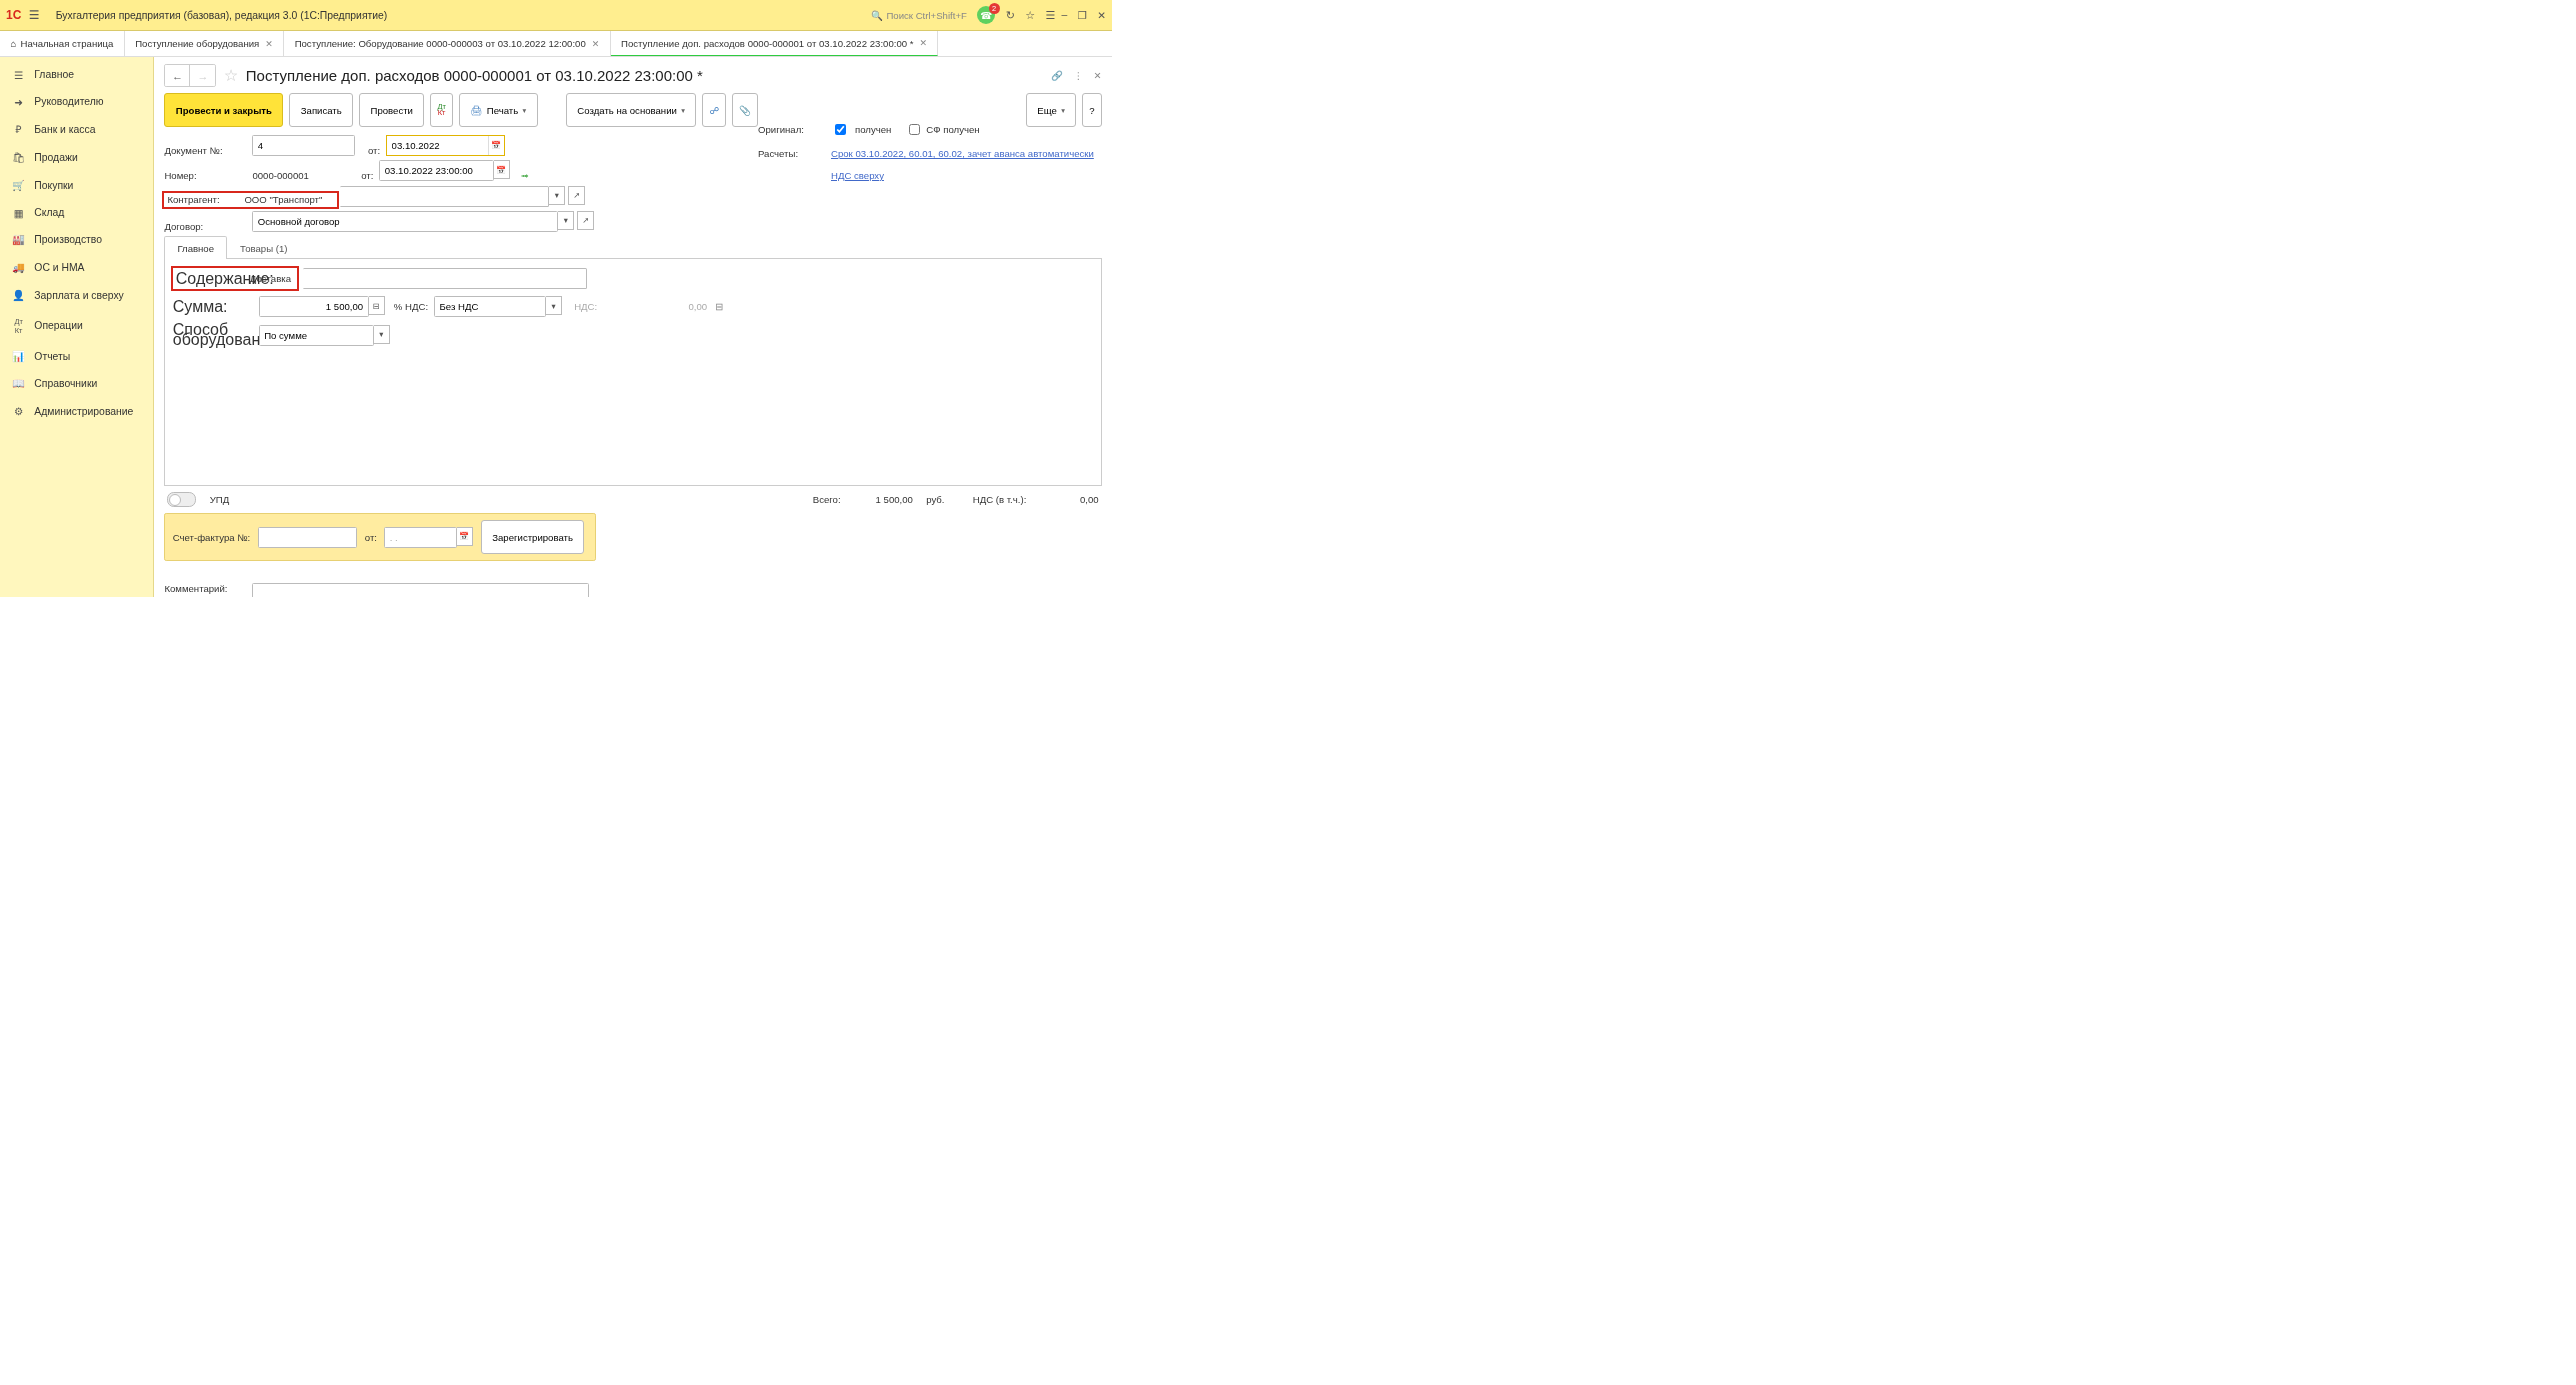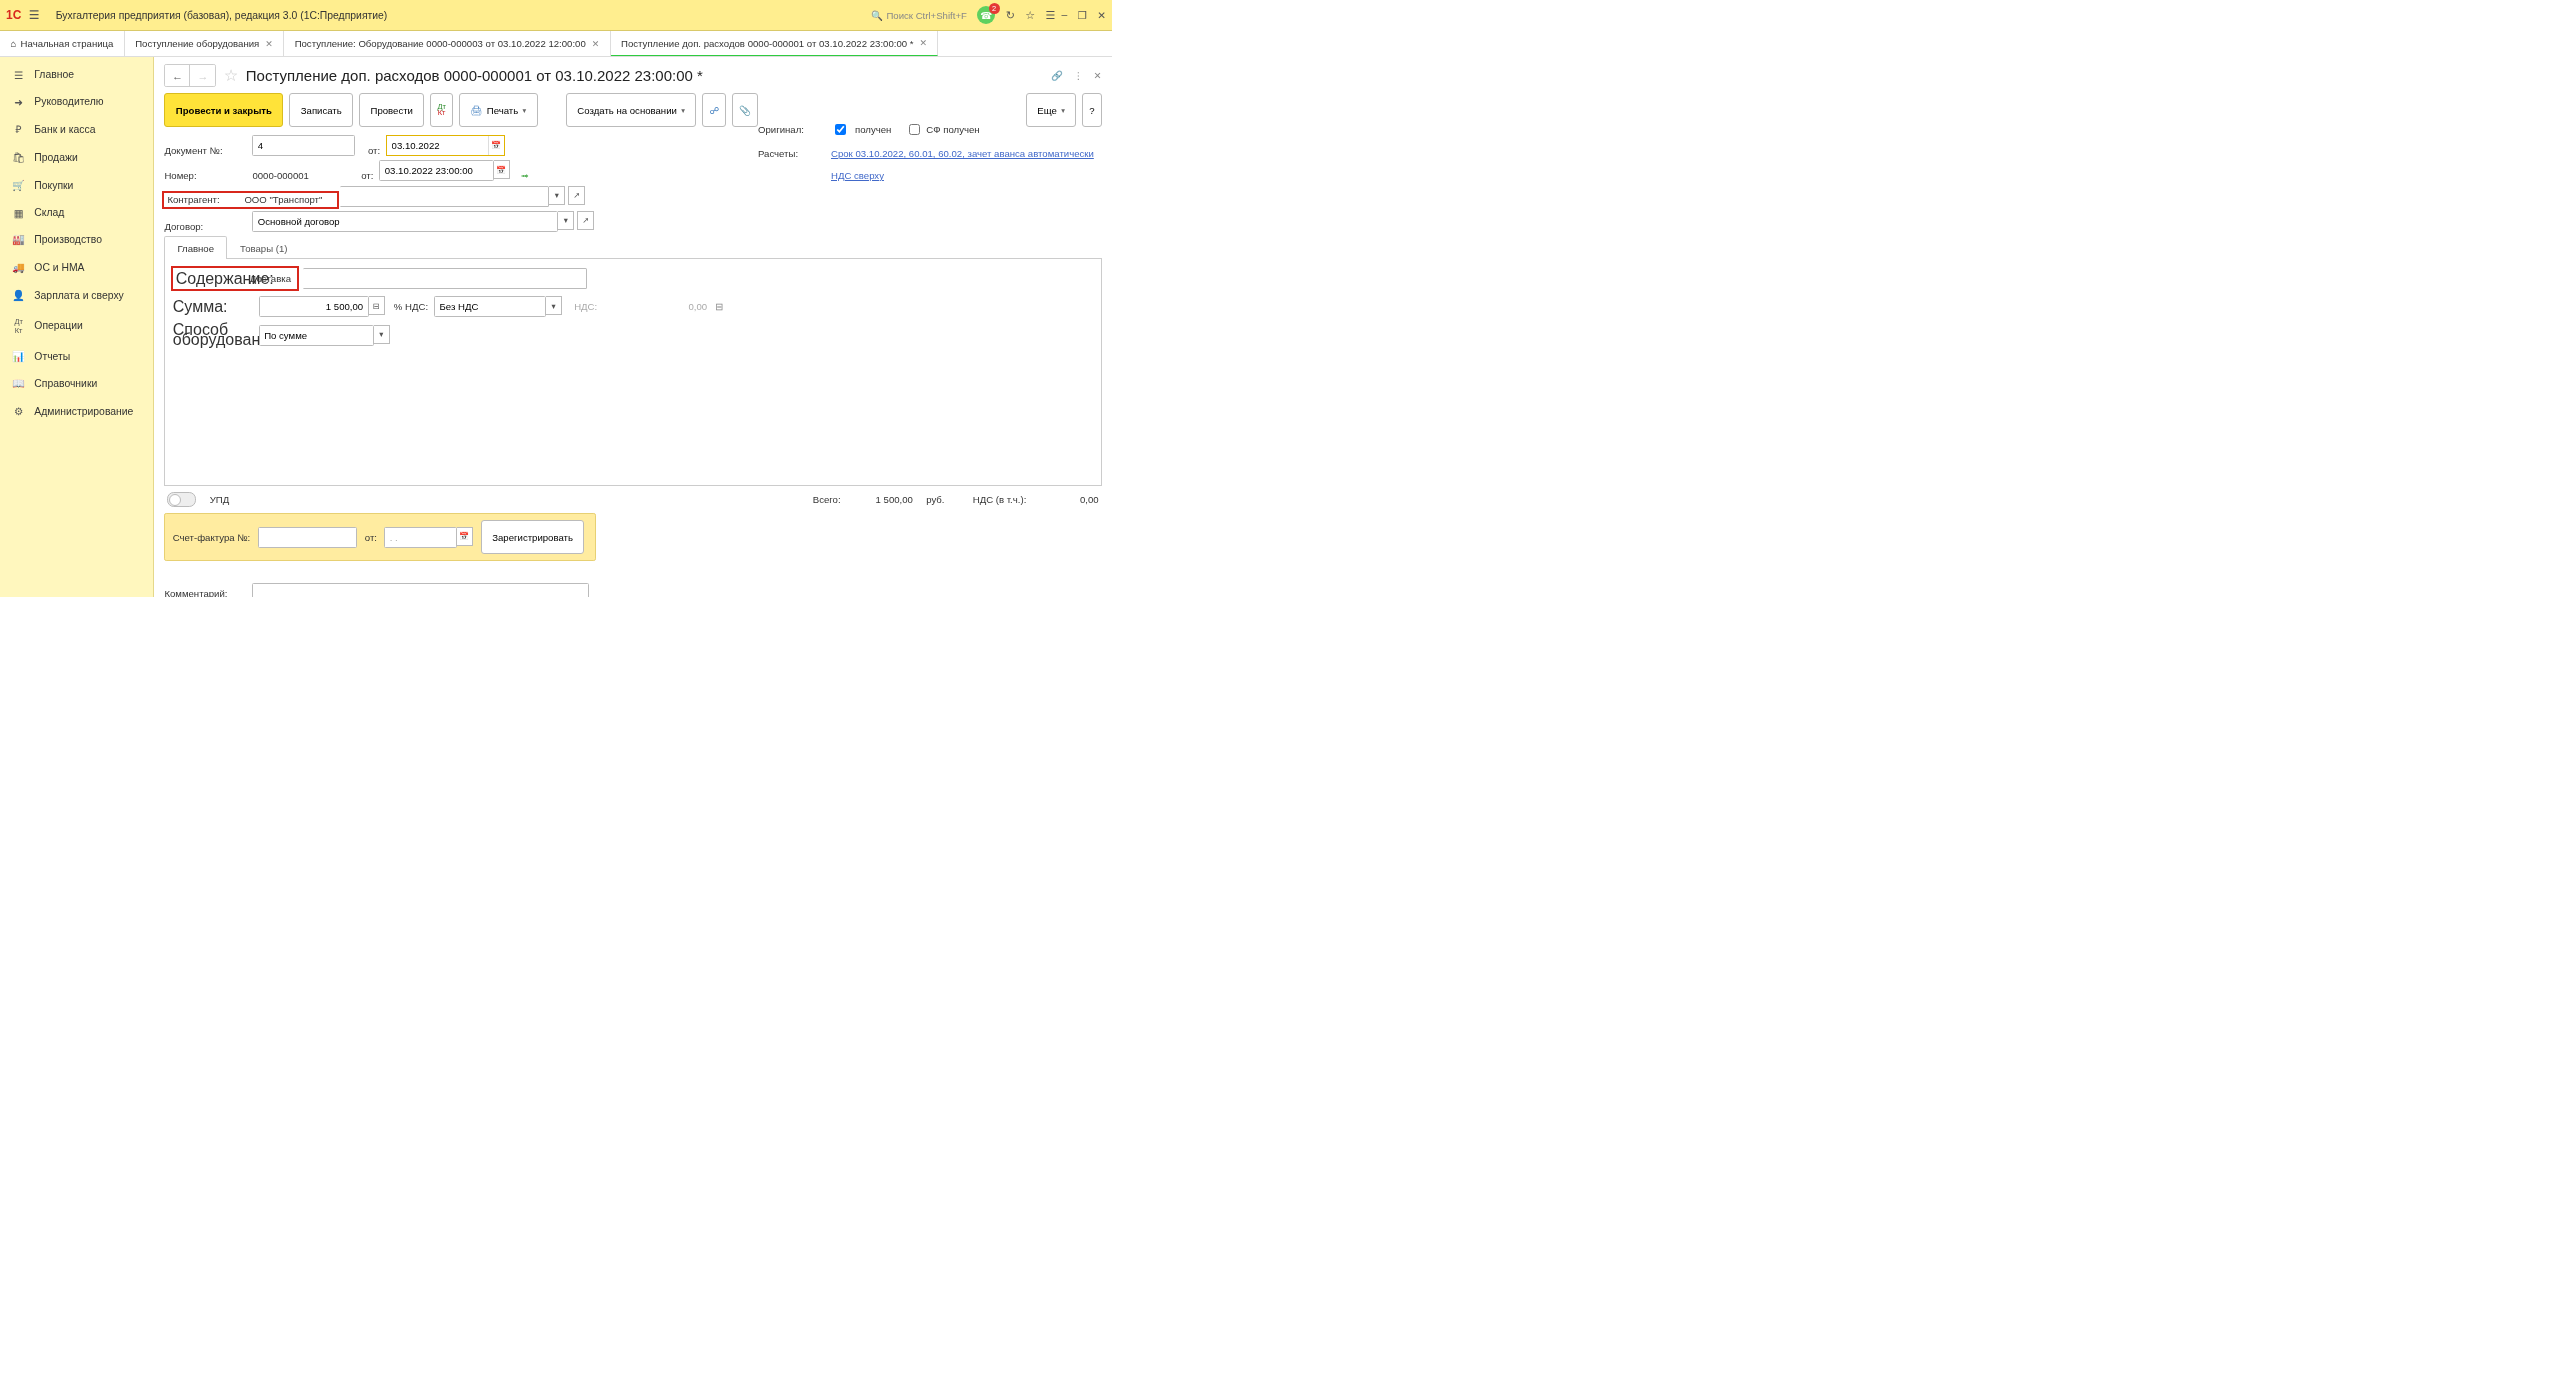--- a/index.html
+++ b/index.html
@@ -294,21 +294,21 @@
   border:0.7px solid #e7d073;
   padding:6px 7.4px;
   border-radius:2.2px;
   display:flex;
   align-items:center;
   gap:7.4px;
   width:415px;
   margin-bottom:20px;
 }
 .invoice-box .lbl{width:auto;}
-.comment-row{display:flex;align-items:center;gap:6px;margin-top:1.5px;}
+.comment-row{display:flex;gap:6px;margin-top:1.5px;}
 .inp-check { color:#2a8a2a; }
 .right-block{position:absolute; left:604px; top:64px; display:flex; flex-direction:column; gap:10.4px;}
 .right-line{display:flex; gap:14px; align-items:center; font-size:9.6px;}
 .right-lbl{width:59px;color:#333;}
 .calc-ico{width:12px;text-align:center;color:#888;}
 </style>
 </head>
 <body>
 
 <div class="app">

